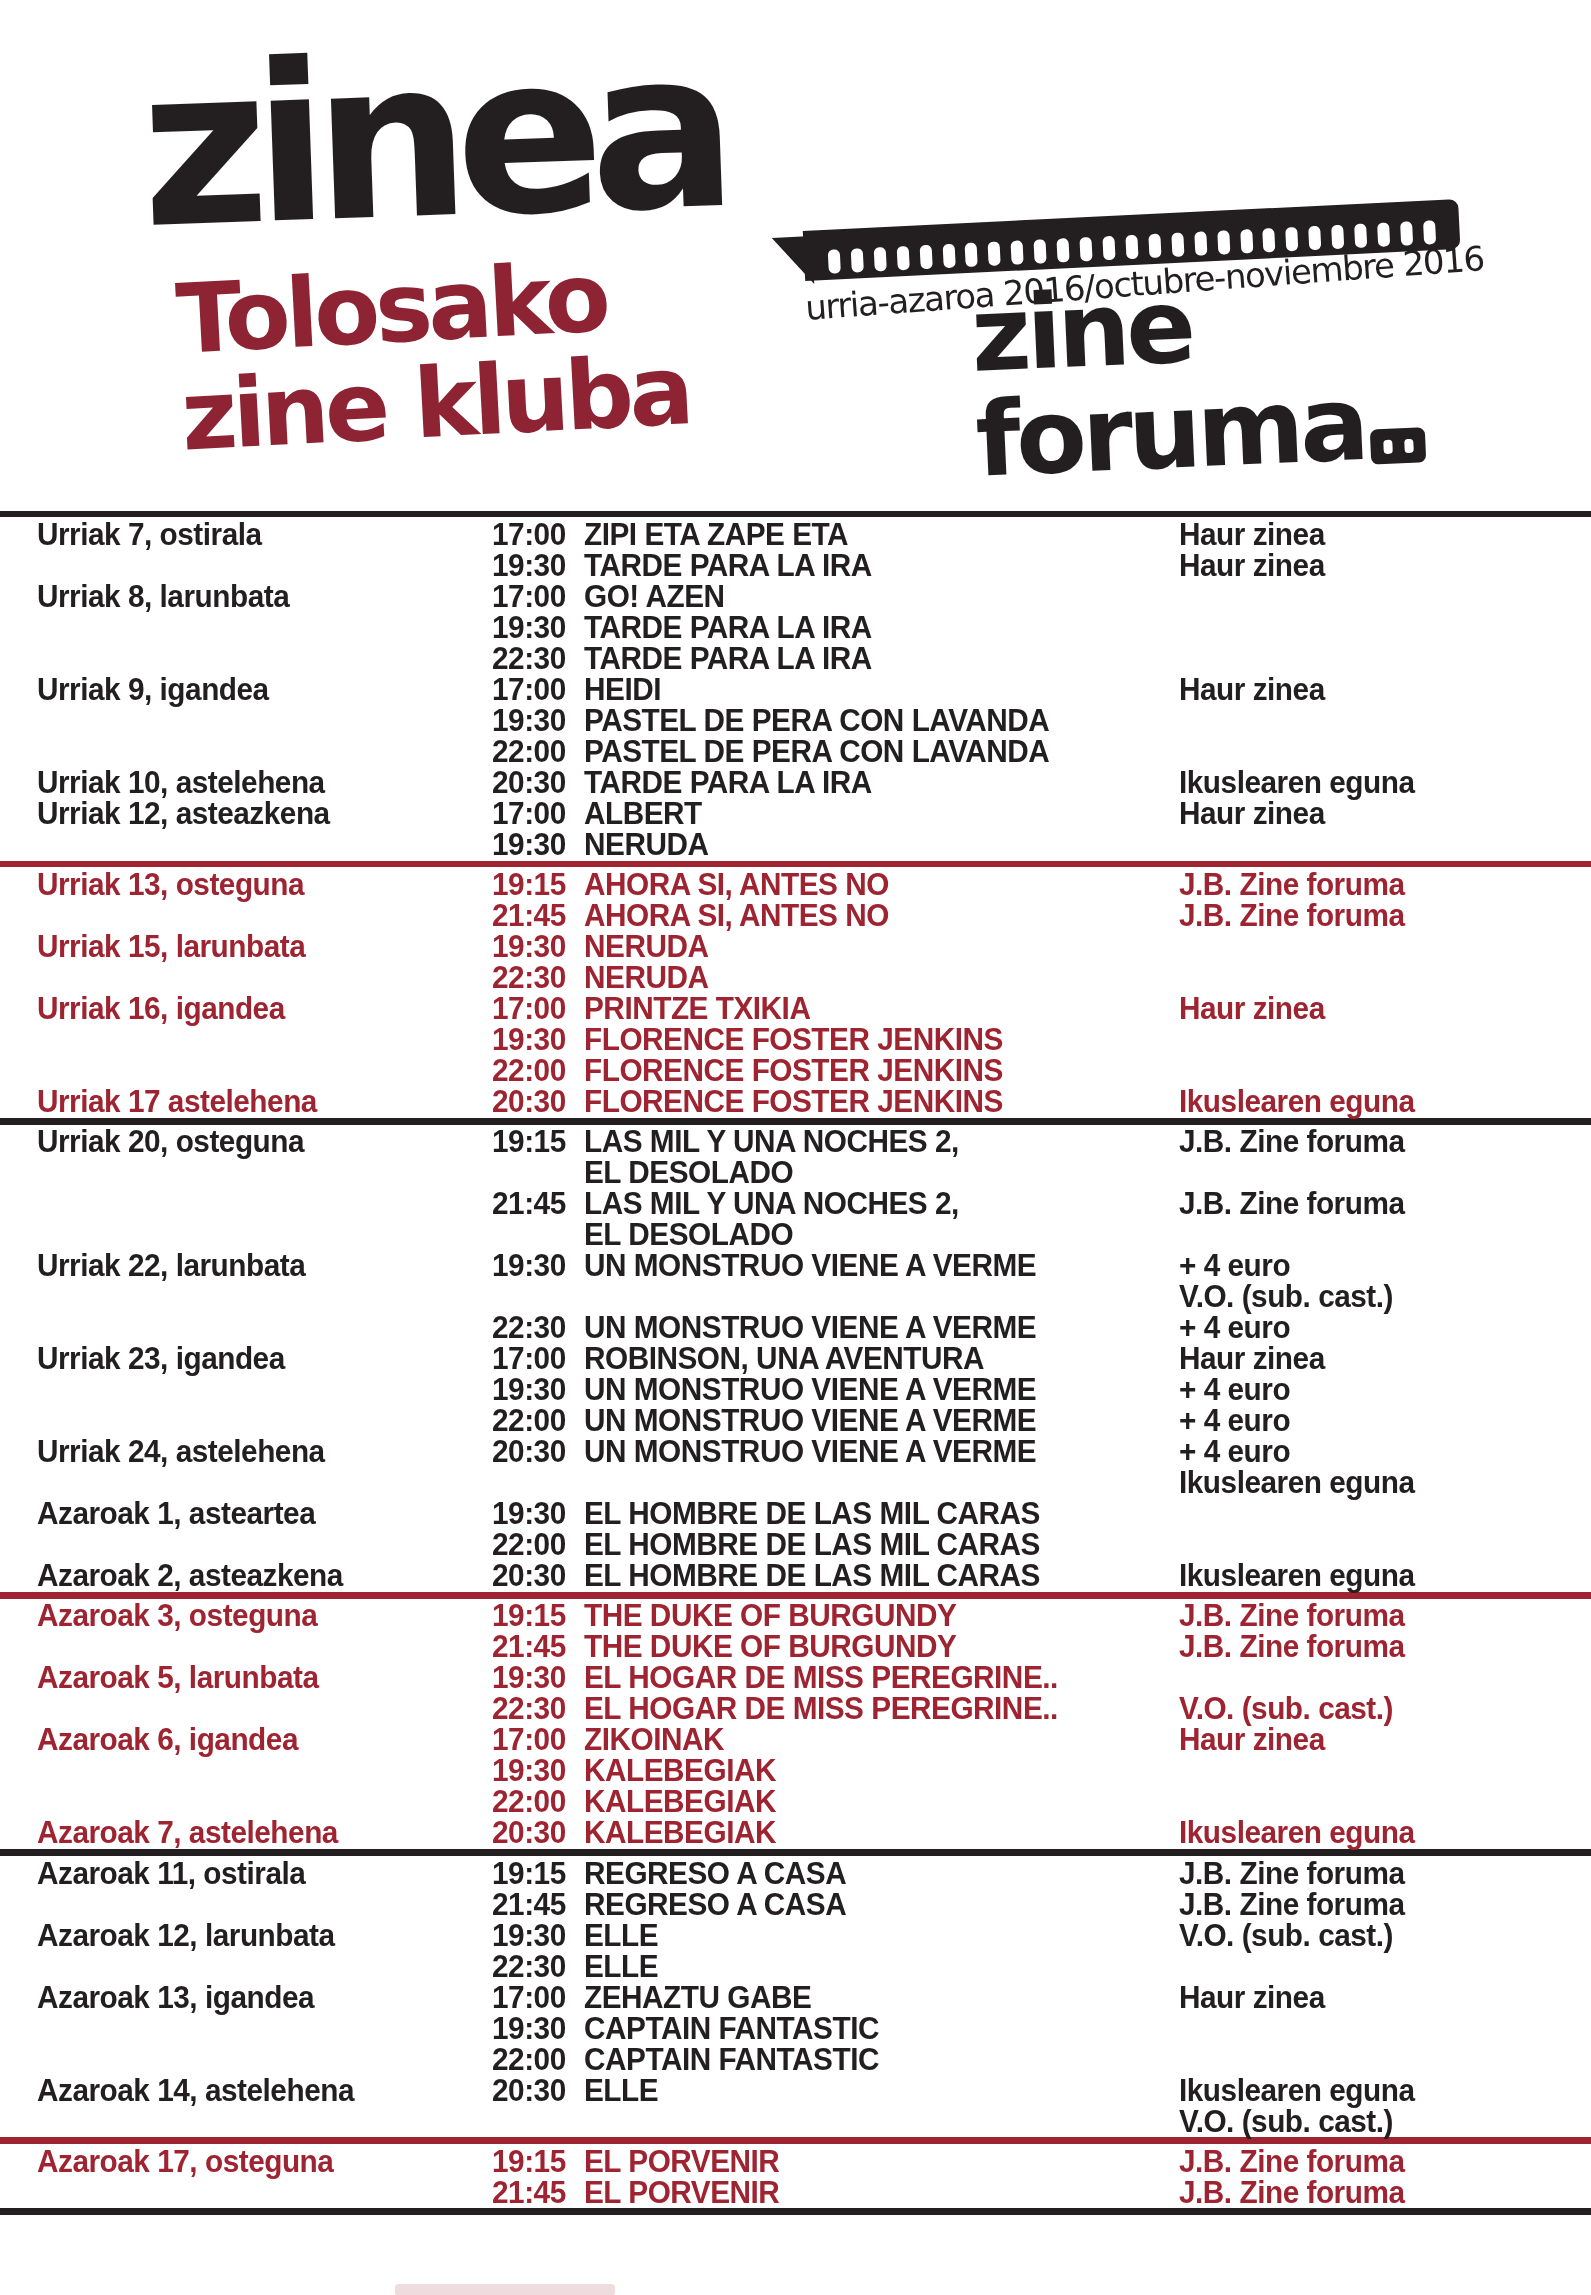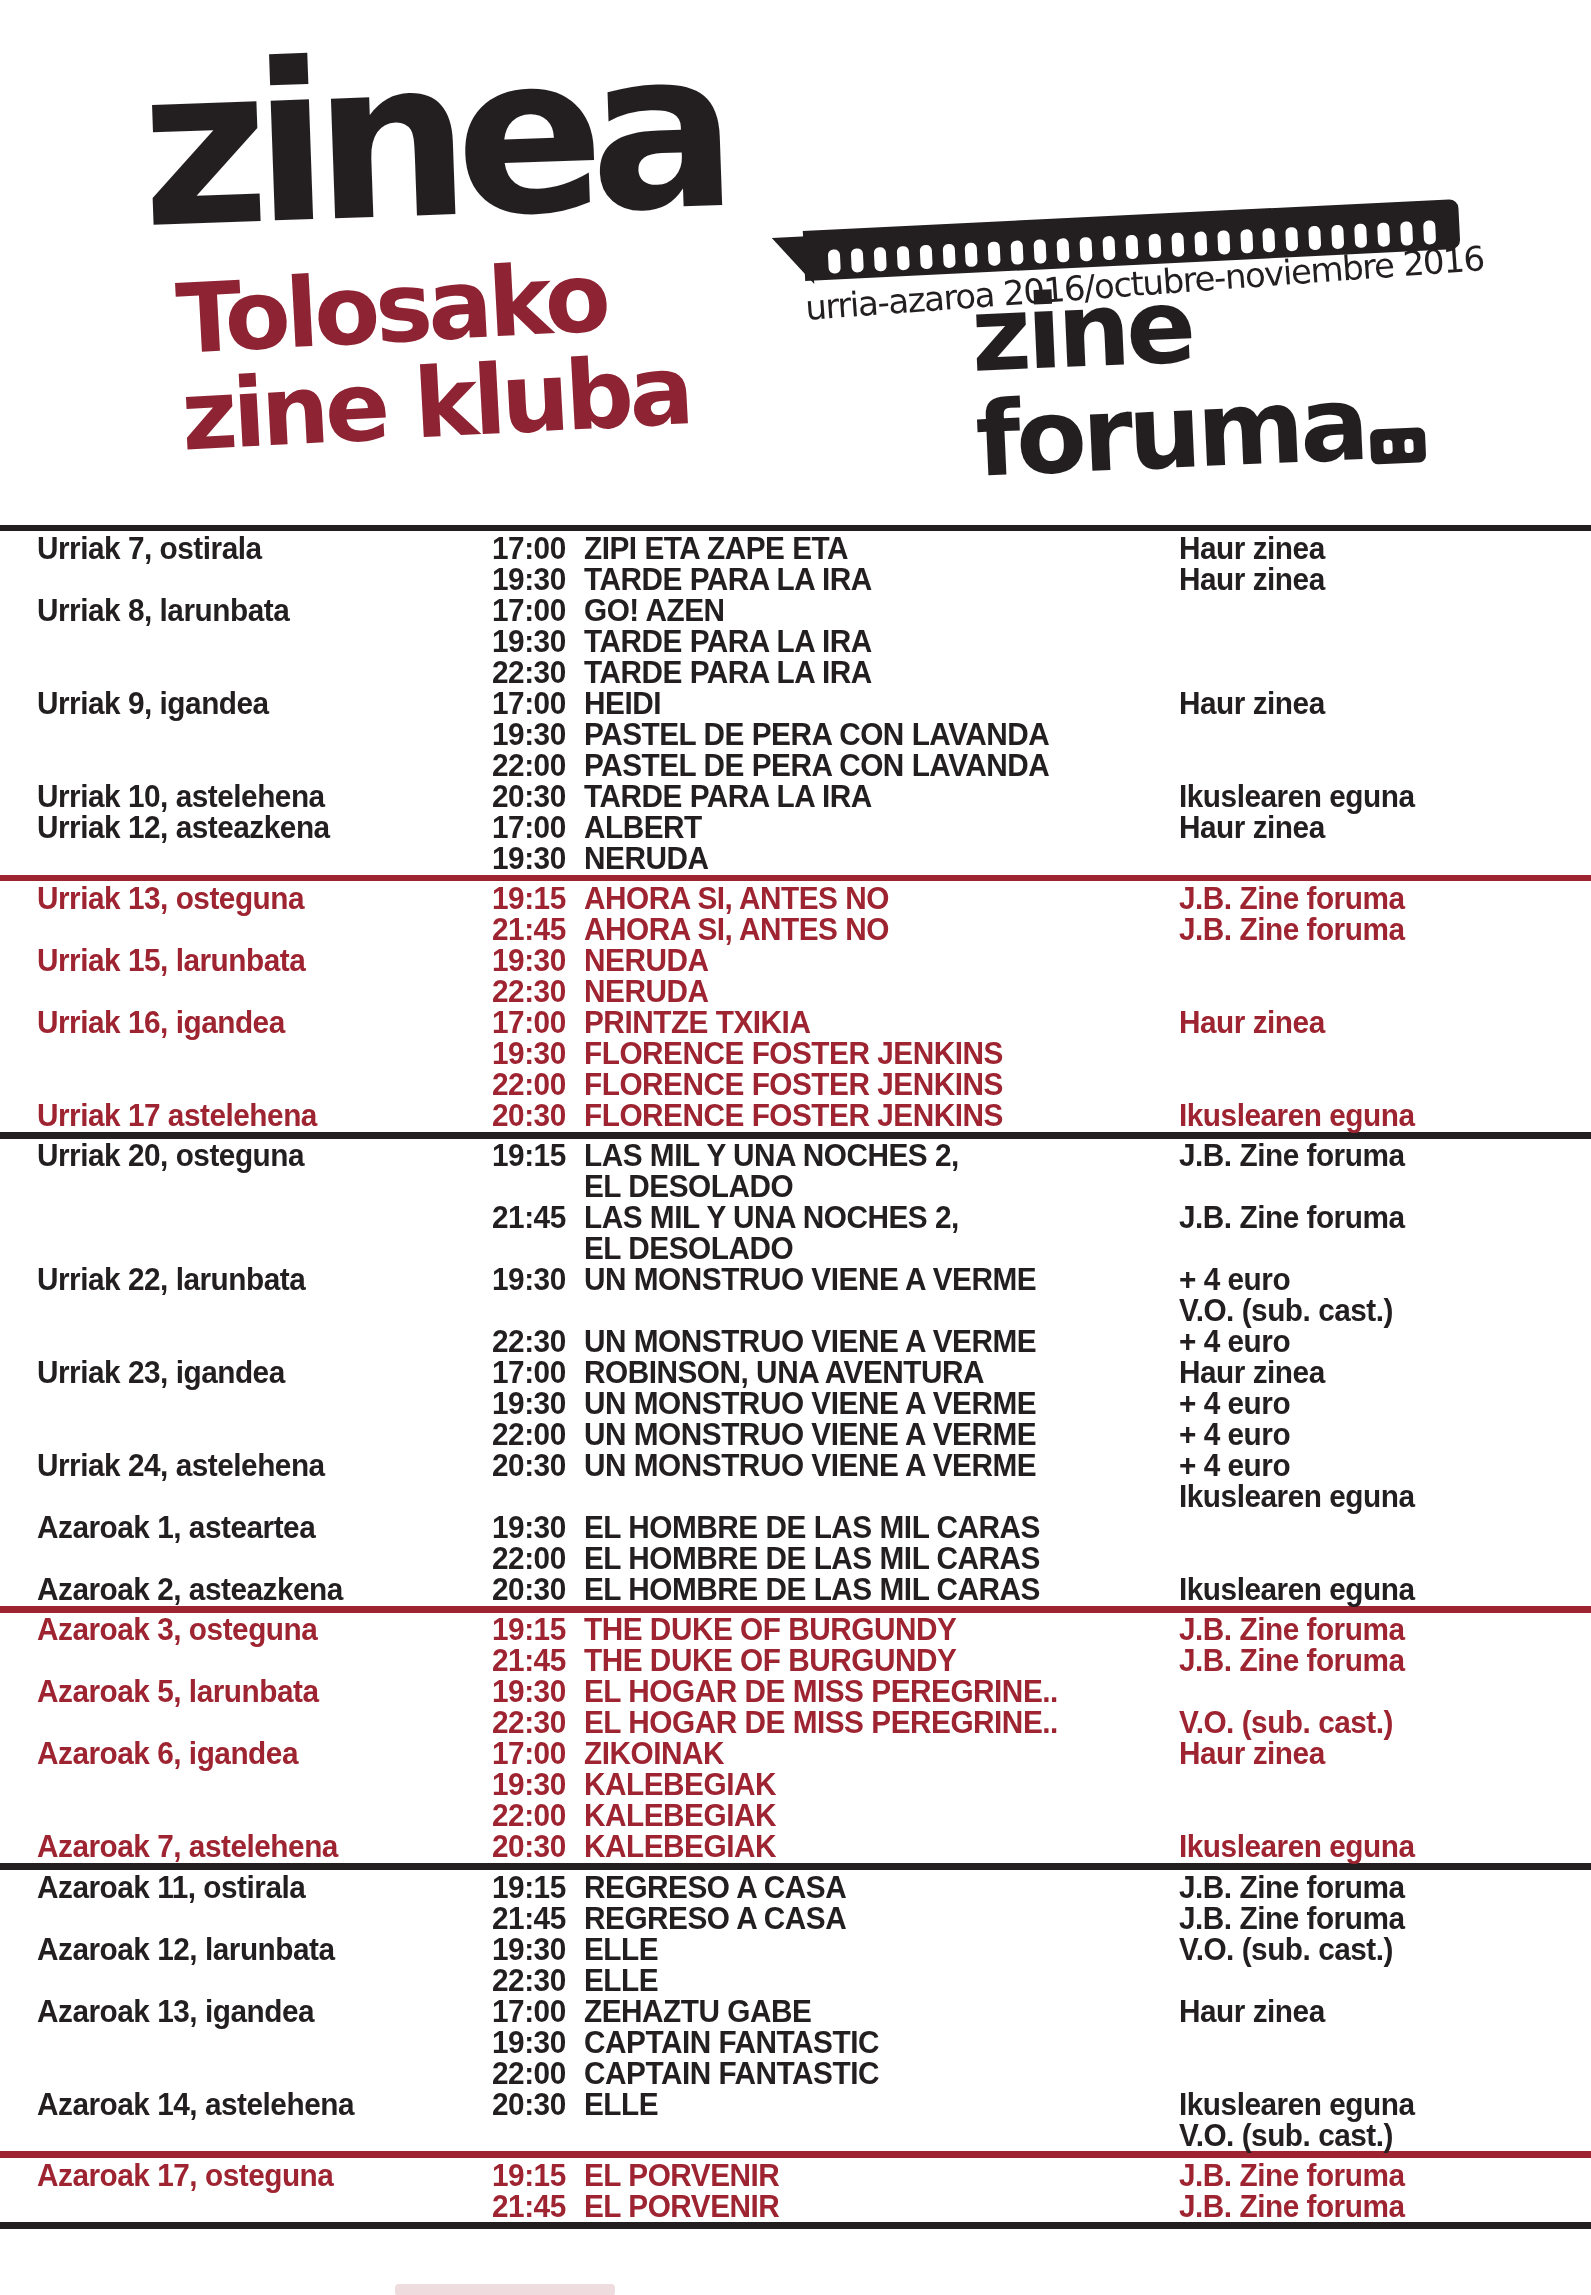--- a/index.html
+++ b/index.html
@@ -48,21 +48,21 @@
     transform:rotate(-2.5deg);transform-origin:0 0;white-space:nowrap;
   }
   .mini-strip{
     display:inline-flex;align-items:center;justify-content:space-evenly;
     width:55px;height:35px;background:#231f20;border-radius:7.3px;
     margin-left:5.5px;position:relative;top:-3.7px;vertical-align:baseline;
   }
   .mini-strip .hole{width:9.2px;height:14.7px;background:#ffffff;border-radius:3.7px;}
 
   
-  .schedule{position:absolute;left:0;top:511px;width:1591px;margin-top:14px;}
+  .schedule{position:absolute;left:0;top:511px;width:1591px;}
   .top-rule{height:6.4px;background:#231f20;margin-bottom:1.8px;}
   .line{
     display:grid;grid-template-columns:455px 92px 595px auto;
     padding-left:37px;height:31px;line-height:31px;
     font-size:31px;font-weight:bold;letter-spacing:-0.5px;
     white-space:nowrap;color:#231f20;
   }
   .line>div{transform:scaleX(0.96);transform-origin:0 50%;}
   .line.red{color:#9e2431;}
   .divider{height:6.4px;margin:0.9px 0 1.8px 0;}

